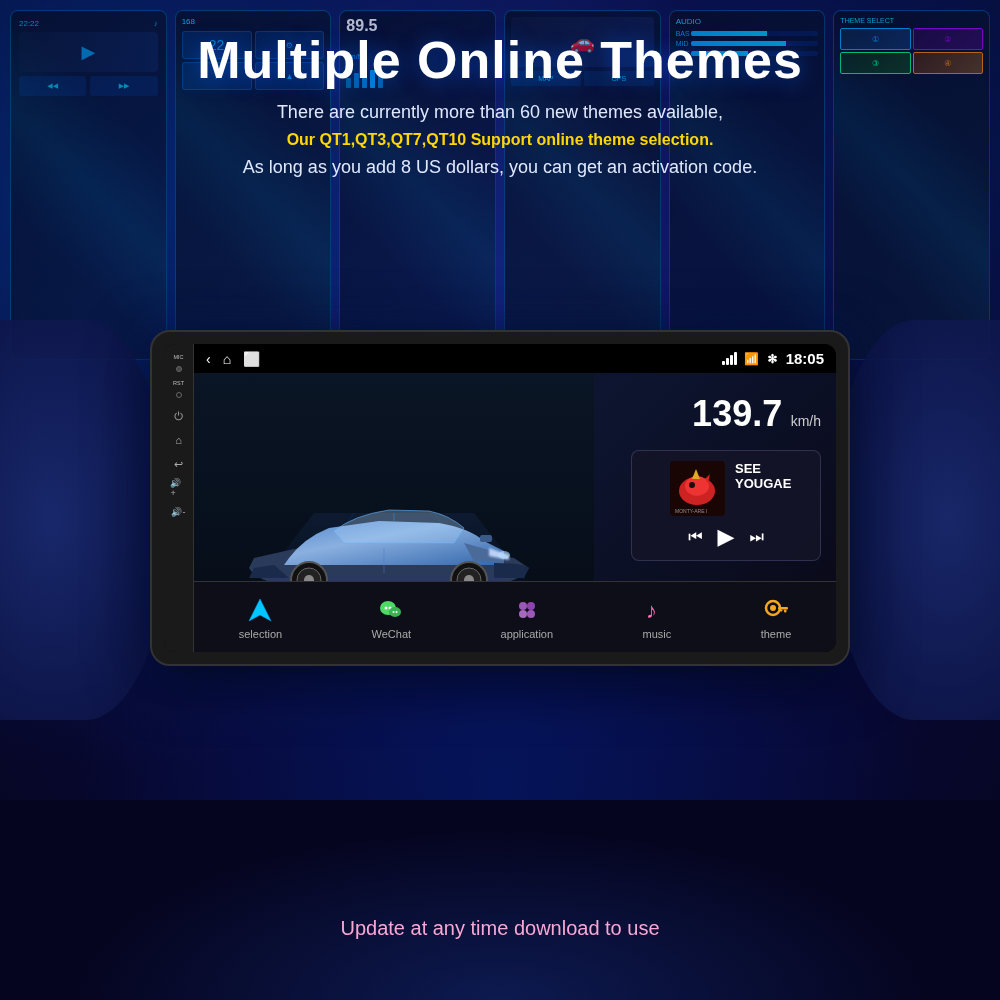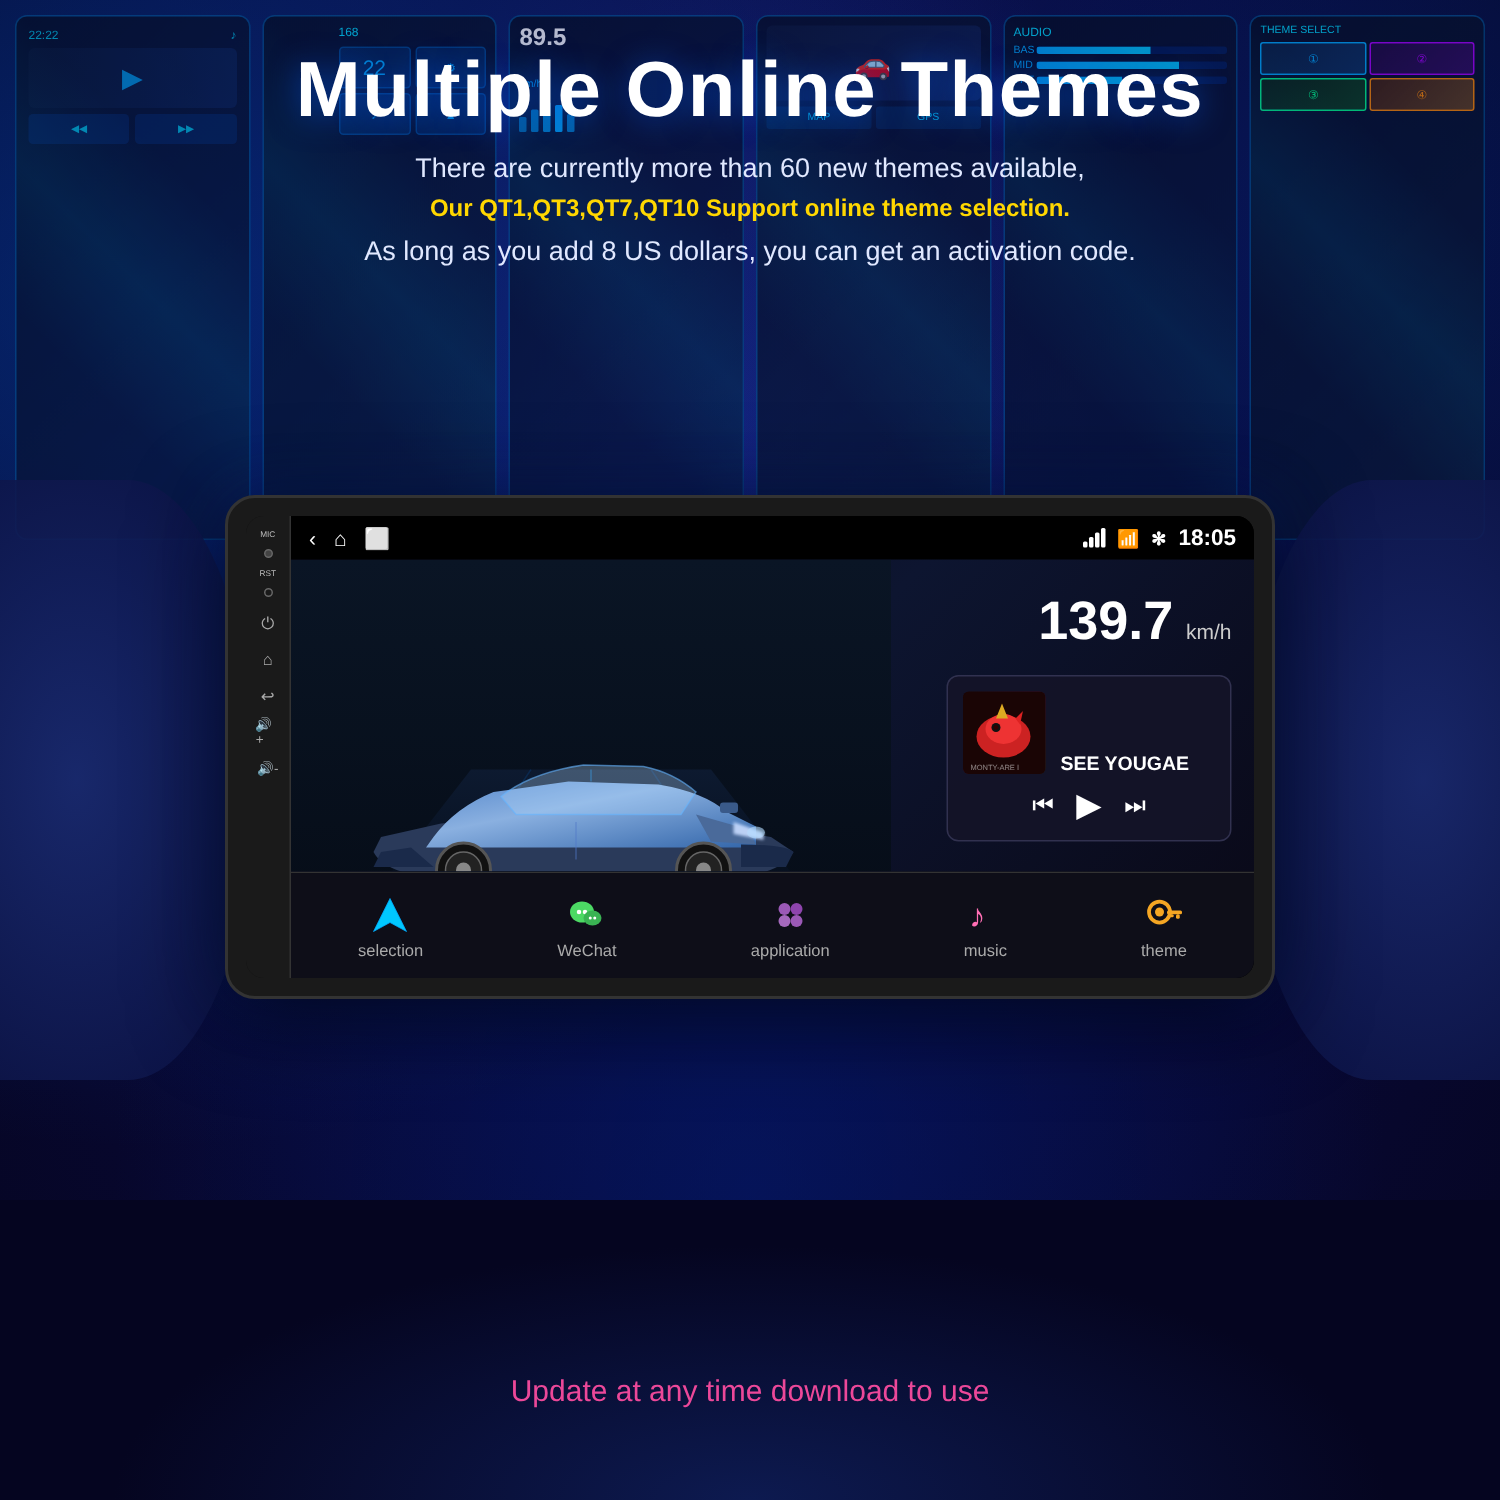--- a/index.html
+++ b/index.html
@@ -276,21 +276,22 @@
       border-radius: 8px;
       padding: 10px;
       display: flex;
       flex-direction: column;
       gap: 8px;
       border: 1px solid rgba(80,80,120,0.5);
     }
     .music-top {
       display: flex;
       gap: 10px;
-      align-items: flex-end;
+      align-items: flex-start;
+      margin-left: 28px;
     }
     .album-art {
       width: 55px;
       height: 55px;
       background: linear-gradient(135deg, #1a0a0a 0%, #3a0a1a 50%, #2a1a0a 100%);
       border-radius: 4px;
       overflow: hidden;
       flex-shrink: 0;
       display: flex;
       align-items: center;
@@ -347,21 +348,21 @@
     
     .footer-text {
       position: absolute;
       bottom: 60px;
       left: 0; right: 0;
       text-align: center;
       z-index: 10;
     }
     .footer-label {
       font-size: 20px;
-      color: #ec4899;
+      color: #f9a8d4;
       font-weight: 400;
     }
   </style>
 </head>
 <body>
 
 <div class="bg">
 
   <div class="bg-screens">
     <div class="bg-screen" style="background: linear-gradient(135deg,#050d25,#091840); border: 1px solid rgba(0,150,255,0.4);">
@@ -373,21 +374,21 @@
         <div style="background: linear-gradient(90deg,#0a1530,#0d2050); border-radius:4px; height:40px; margin-bottom:4px; display:flex;align-items:center;justify-content:center;">
           <span style="color:#0af; font-size:18px;">▶</span>
         </div>
         <div style="display:flex;gap:4px;margin-top:4px;">
           <div style="flex:1; background:rgba(0,100,255,0.2); height:20px; border-radius:3px; display:flex;align-items:center;justify-content:center; font-size:7px; color:#0df;">◀◀</div>
           <div style="flex:1; background:rgba(0,100,255,0.2); height:20px; border-radius:3px; display:flex;align-items:center;justify-content:center; font-size:7px; color:#0df;">▶▶</div>
         </div>
       </div>
     </div>
     <div class="bg-screen" style="background: linear-gradient(135deg,#050d25,#0a1a3a); border: 1px solid rgba(0,150,255,0.4);">
-      <div style="padding:6px; color:#0cf; font-size:9px;margin-left:44px;">
+      <div style="padding:6px; color:#0cf; font-size:9px;">
         <div style="color:#0df; font-size:8px; margin-bottom:5px;">168</div>
         <div style="display:grid; grid-template-columns:1fr 1fr; gap:3px; margin-top:3px;">
           <div style="background:rgba(0,80,180,0.3); border:1px solid rgba(0,150,255,0.3); border-radius:3px; height:28px; display:flex;align-items:center;justify-content:center; font-size:14px; color:#0af;">22</div>
           <div style="background:rgba(0,80,180,0.3); border:1px solid rgba(0,150,255,0.3); border-radius:3px; height:28px; display:flex;align-items:center;justify-content:center; font-size:8px; color:#0af;">⚙</div>
           <div style="background:rgba(0,80,180,0.3); border:1px solid rgba(0,150,255,0.3); border-radius:3px; height:28px; display:flex;align-items:center;justify-content:center; font-size:8px; color:#0af;">♪</div>
           <div style="background:rgba(0,80,180,0.3); border:1px solid rgba(0,150,255,0.3); border-radius:3px; height:28px; display:flex;align-items:center;justify-content:center; font-size:8px; color:#0af;">▲</div>
         </div>
       </div>
     </div>
     <div class="bg-screen" style="background: linear-gradient(135deg,#050d25,#091840); border: 1px solid rgba(0,150,255,0.4);">

